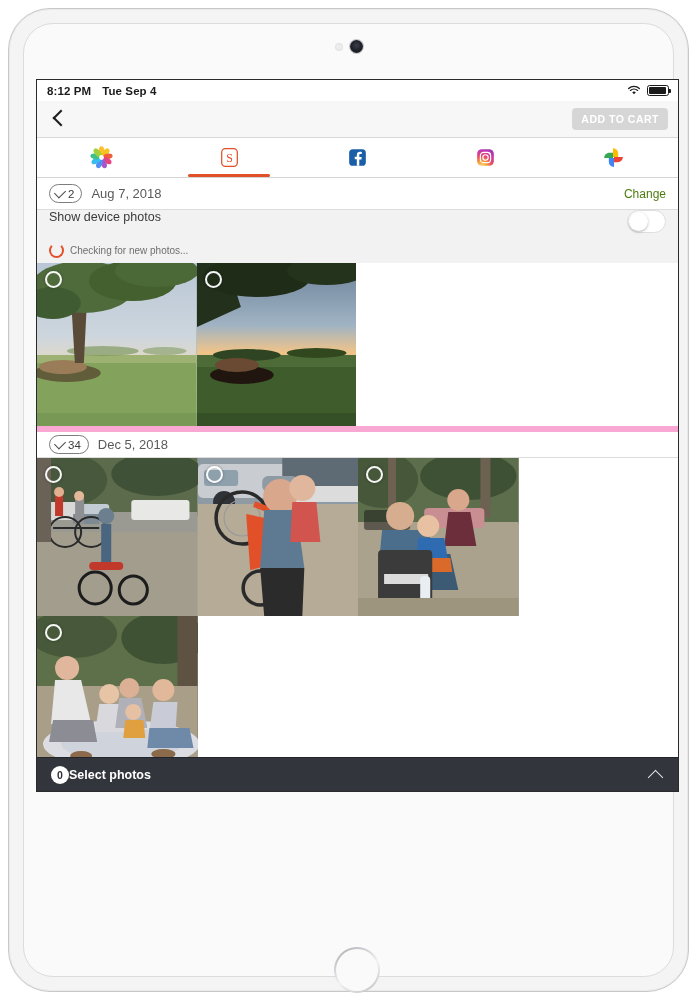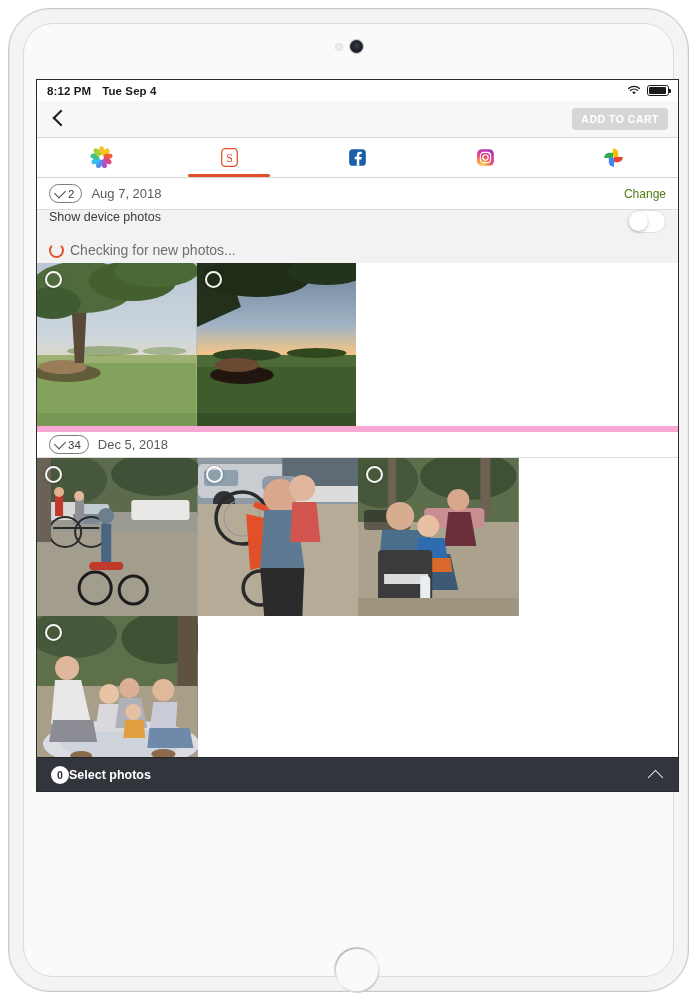--- a/index.html
+++ b/index.html
@@ -83,21 +83,21 @@
   .devrow{background:#f2f2f2;padding:0 12px;box-sizing:border-box;}
   .devrow-top{height:30px;display:flex;align-items:flex-start;}
   .devrow-label{font-size:12.5px;color:#3a3a3a;}
   .toggle{margin-left:auto;width:39px;height:23px;border-radius:12px;background:#fff;
     border:1px solid #dedede;position:relative;box-sizing:border-box;cursor:pointer;}
   .toggle .knob{position:absolute;left:1px;top:1px;width:19px;height:19px;border-radius:50%;background:#fff;
     box-shadow:0 1px 2.5px rgba(0,0,0,.3);}
   .devrow-status{height:20px;display:flex;align-items:center;gap:6px;padding-bottom:3px;}
   .spinner{width:11px;height:11px;border-radius:50%;border:2px solid #e2502a;border-top-color:transparent;
     display:block;}
-  .status-text{font-size:14px;color:#6e6e6e;}
+  .status-text{font-size:10px;color:#6e6e6e;}
 
   
   .grid{display:flex;flex-wrap:wrap;background:#fff;}
   .cell{position:relative;overflow:hidden;background:#9aa; }
   .g2 .cell{width:159.5px;height:163px;}
   .g4 .cell{width:160.5px;height:158px;}
   .cell .selcircle{position:absolute;left:8px;top:8px;width:17px;height:17px;border-radius:50%;
     border:2px solid rgba(255,255,255,.95);box-shadow:0 0 3px rgba(0,0,0,.35);box-sizing:border-box;cursor:pointer;}
   .cell svg{display:block;width:100%;height:100%;}
   .sep{width:100%;height:2px;background:#fff;}

